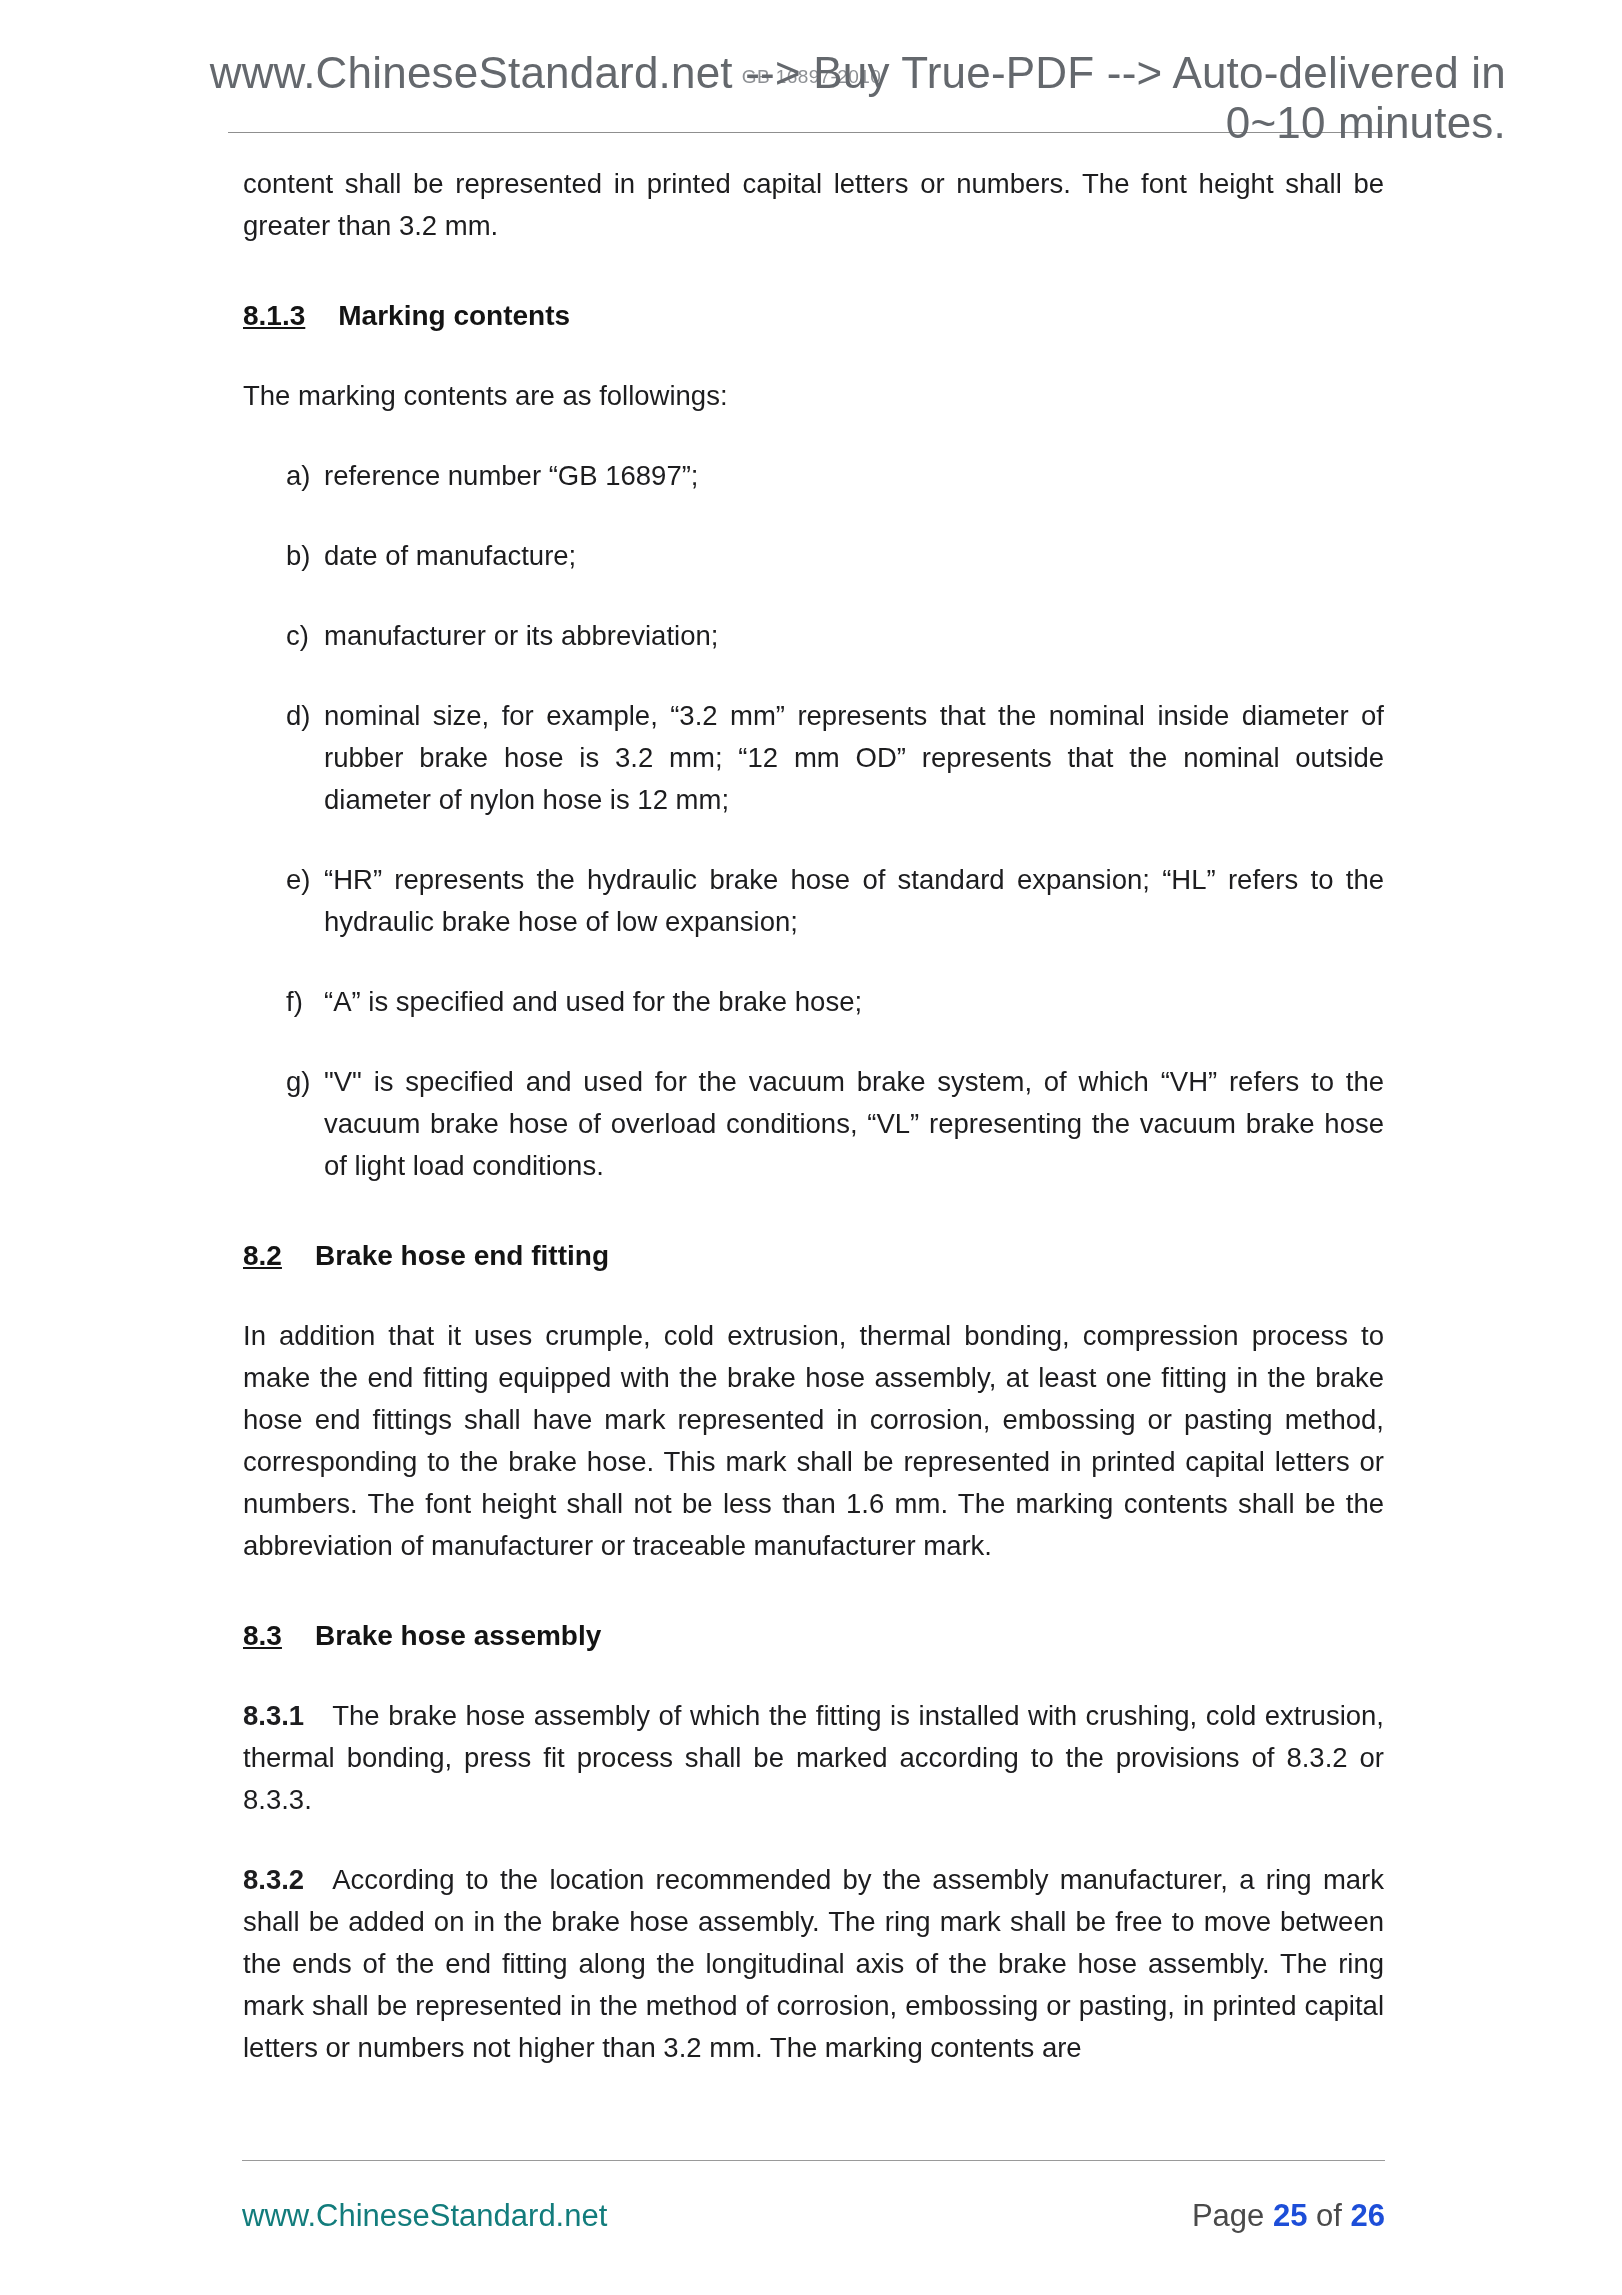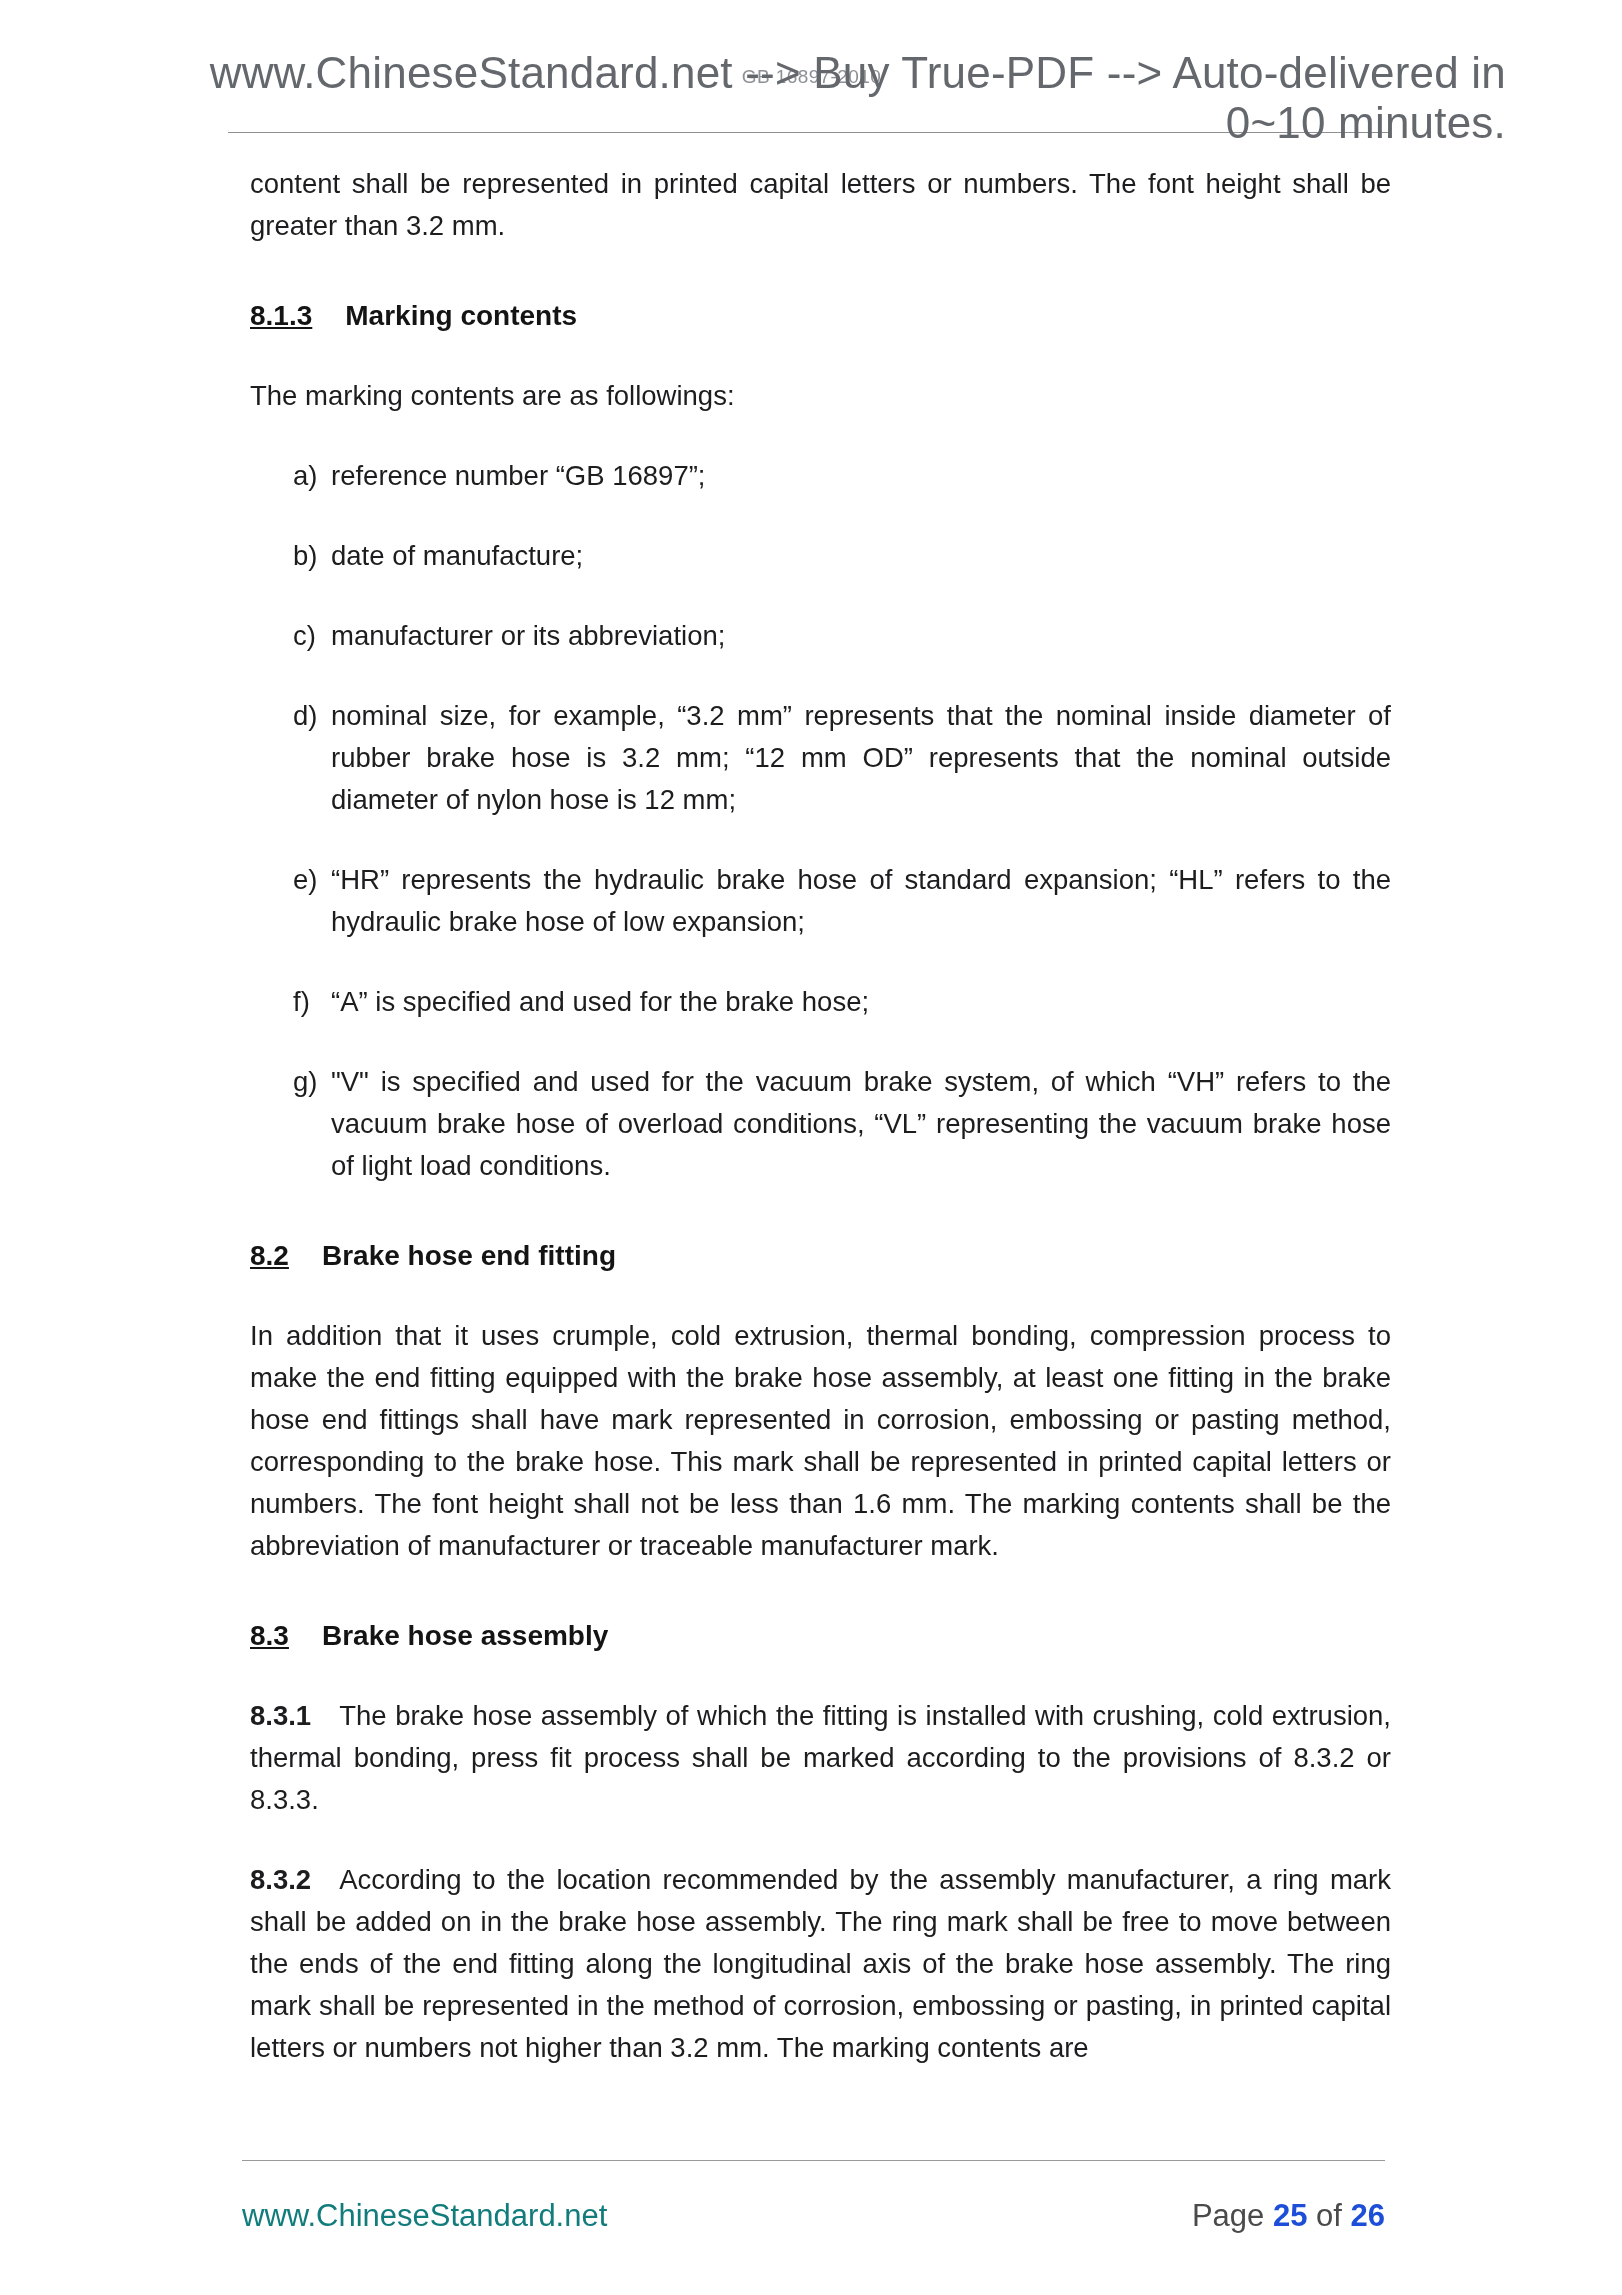--- a/index.html
+++ b/index.html
@@ -31,21 +31,21 @@
     letter-spacing: 0.2px;
   }
   .header-rule {
     position: absolute; top: 132px; left: 228px; right: 233px;
     border-top: 1.7px solid #8f8f8f;
   }
 
   
   .content {
     position: absolute;
-    top: 163px; left: 250px; width: 1141px;
+    top: 163px; left: 243px; width: 1141px;
     font-size: 27.5px; line-height: 42px;
   }
   .para {
     margin: 0 0 38px 0;
     text-align: justify;
   }
   .para:last-child { margin-bottom: 0; }
   .section-heading {
     margin: 48px 0 38px 0;
     font-weight: bold;

